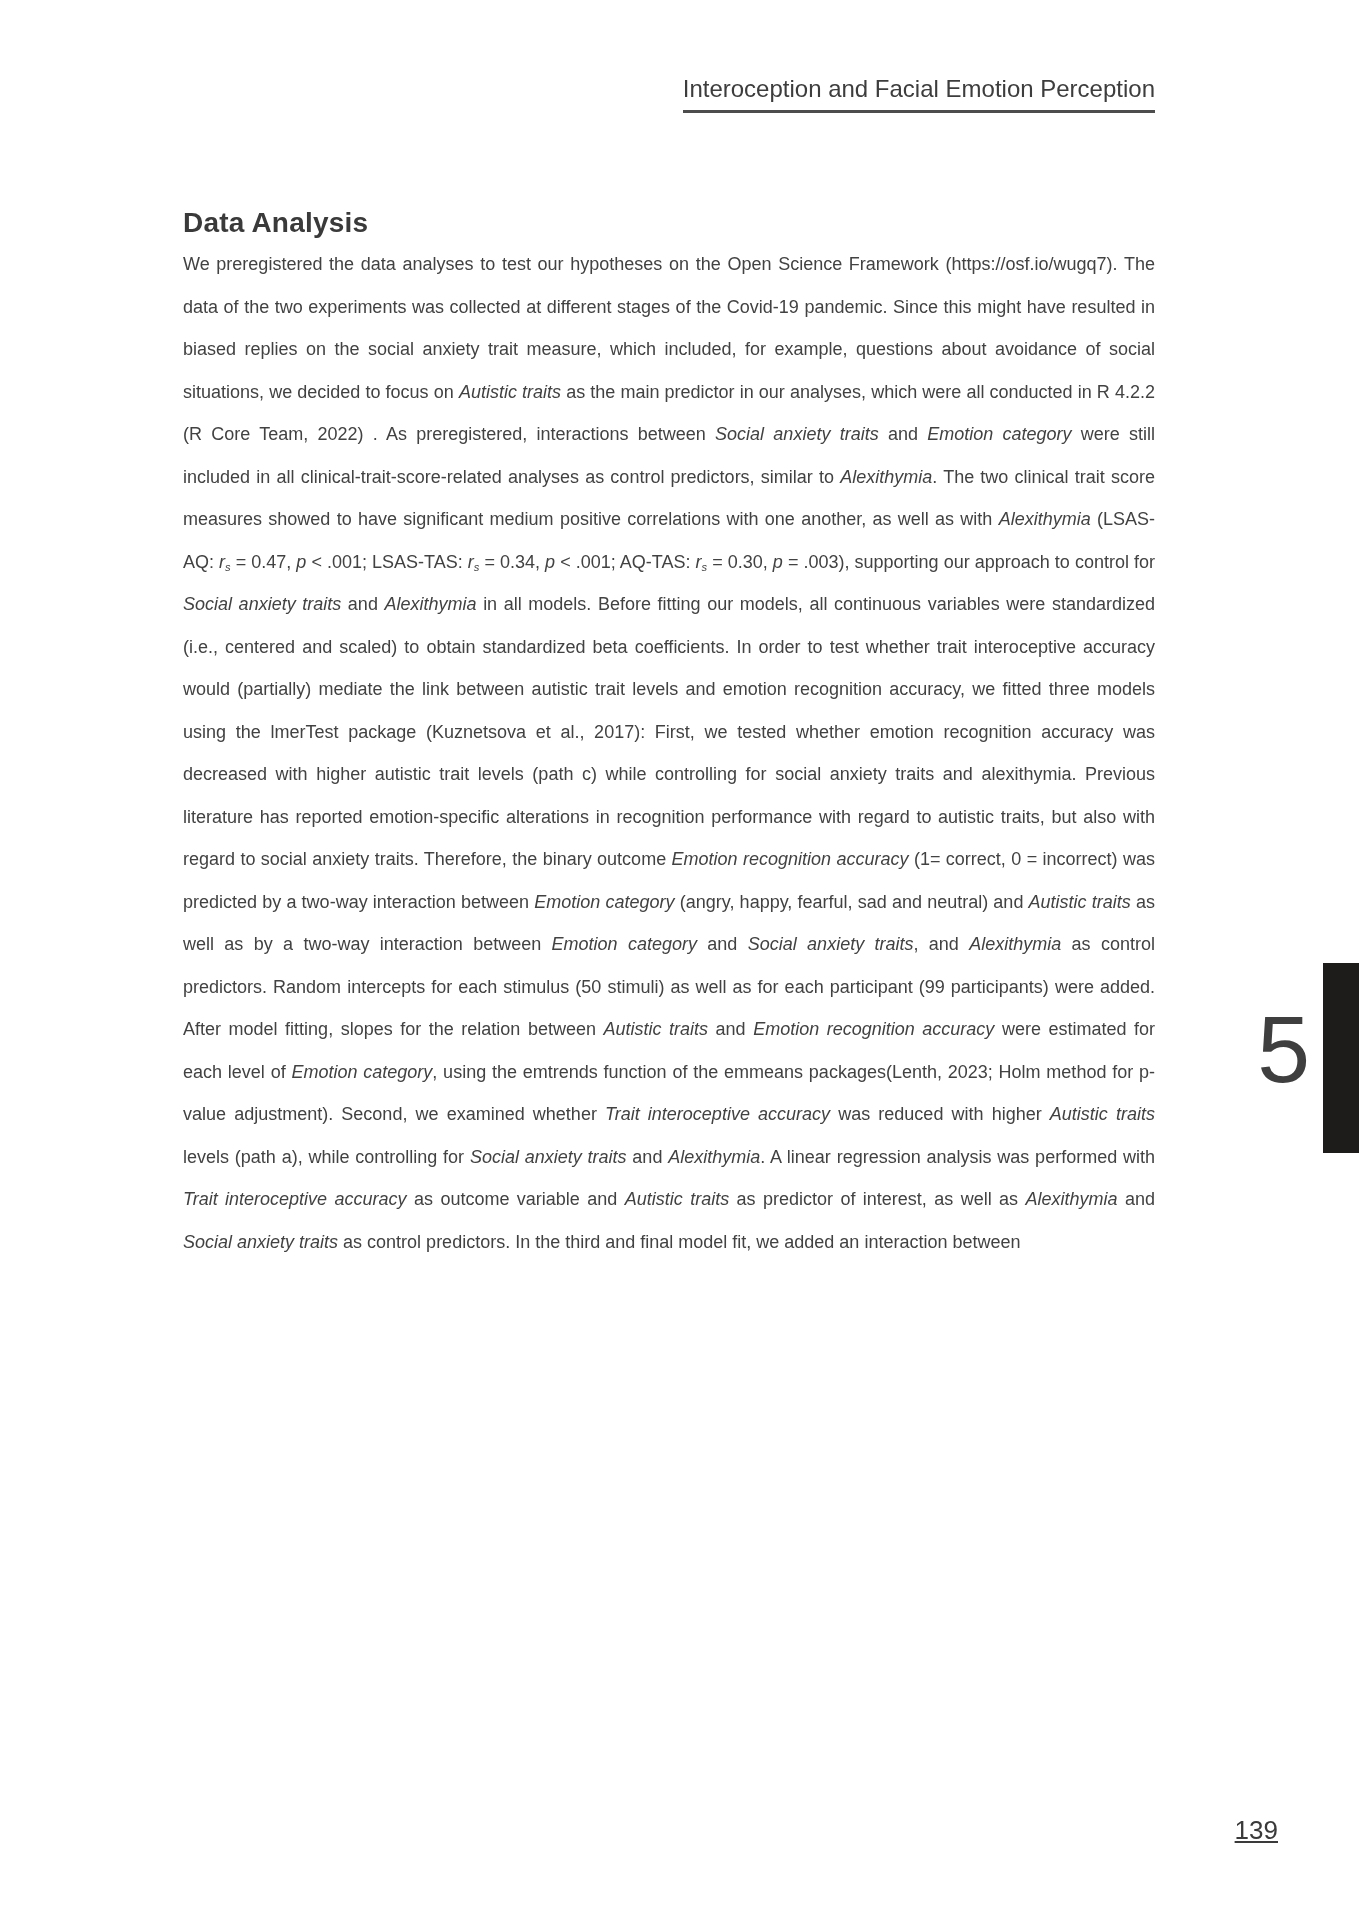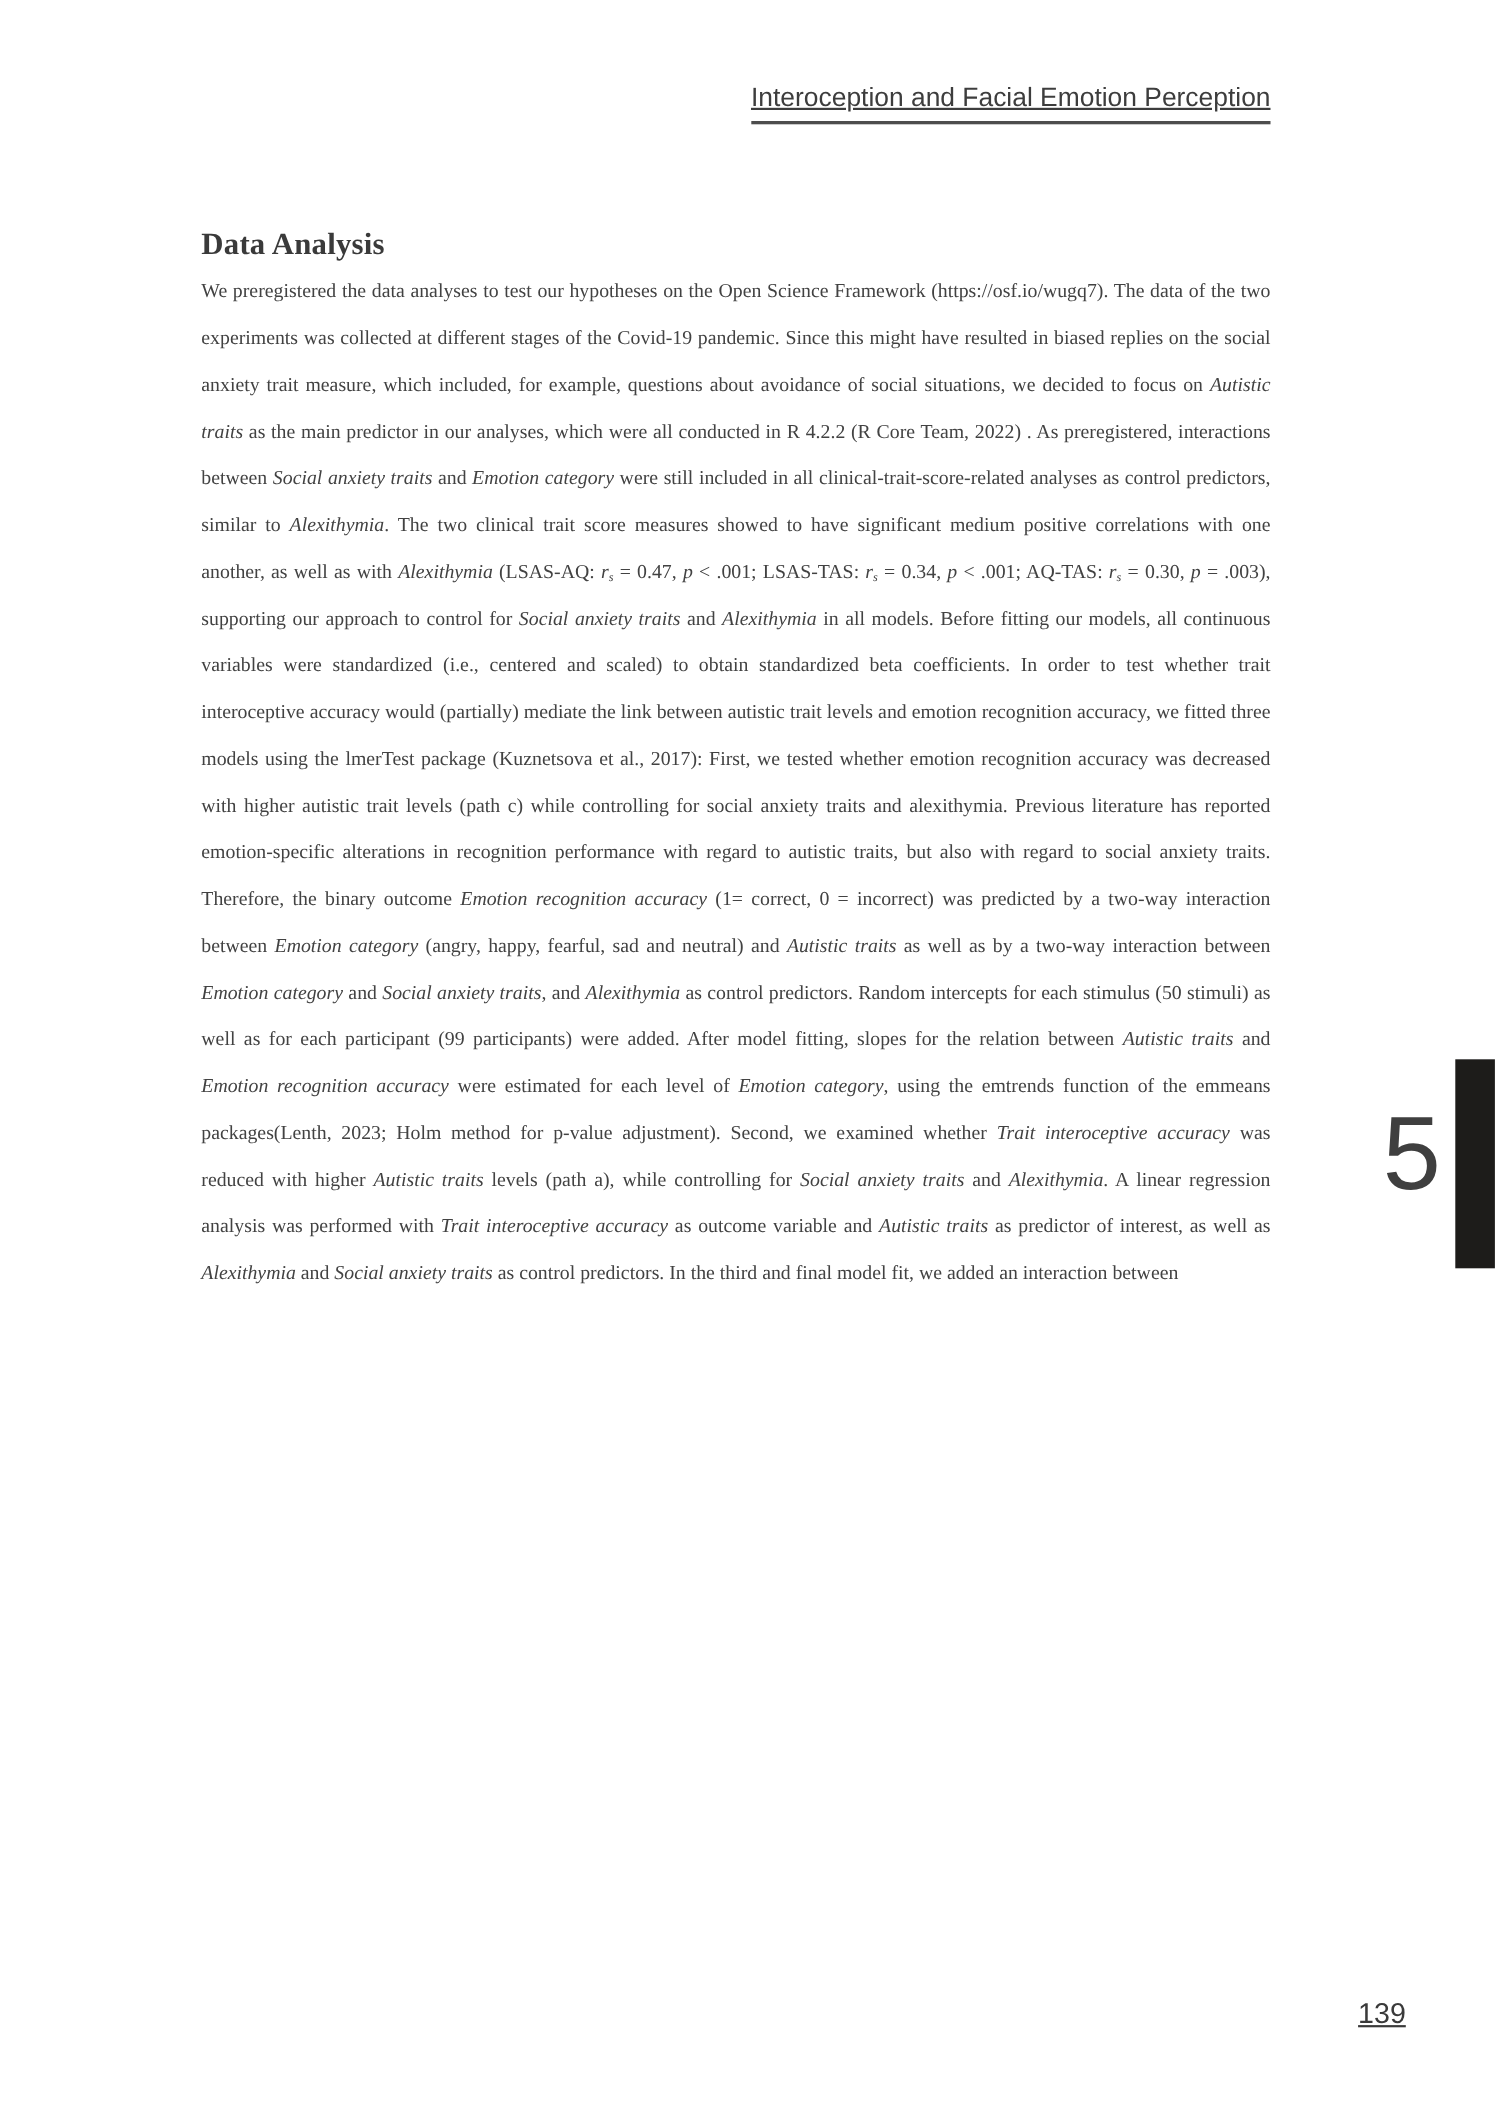--- a/index.html
+++ b/index.html
@@ -19,28 +19,26 @@
     right: 204px;
     text-align: right;
   }
   .running-title {
     display: inline-block;
     font-size: 24px;
     line-height: 30px;
     color: #3d3d3d;
     padding-bottom: 6px;
     border-bottom: 3px solid #4d4d4d;
-    text-decoration: underline;
   }
   .text-block {
     position: absolute;
     left: 183px;
     top: 203px;
     width: 972px;
-    font-family: Liberation Serif, serif;
   }
   .section-heading {
     font-size: 28px;
     line-height: 40px;
     font-weight: bold;
     color: #3a3a3a;
     letter-spacing: 0.2px;
   }
   .body-paragraph {
     font-size: 18px;

